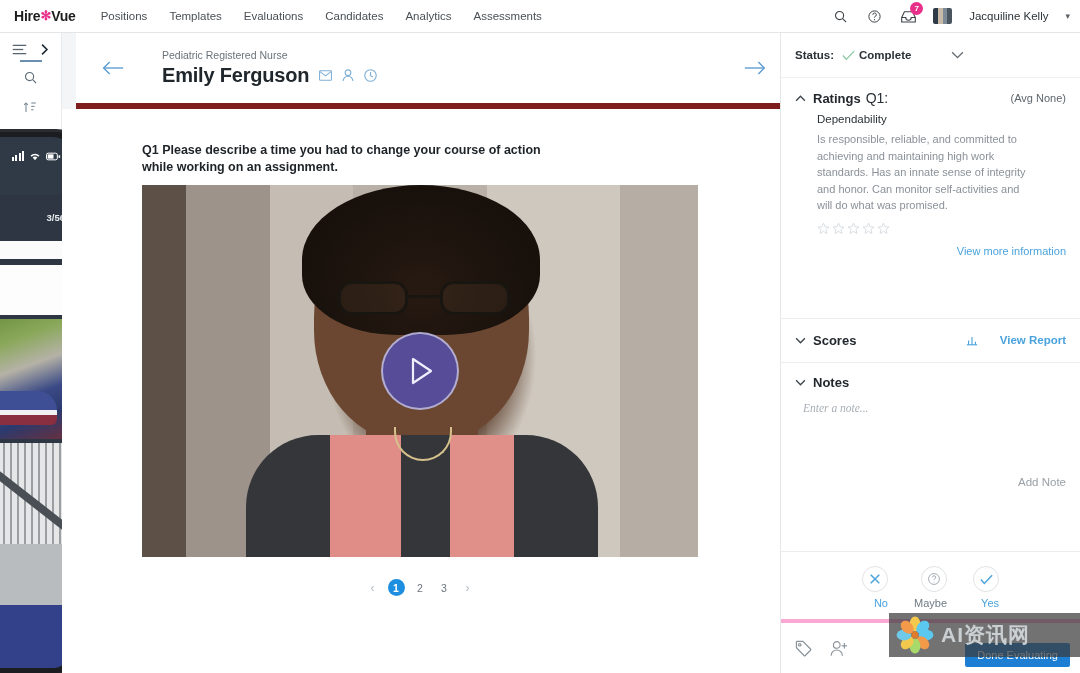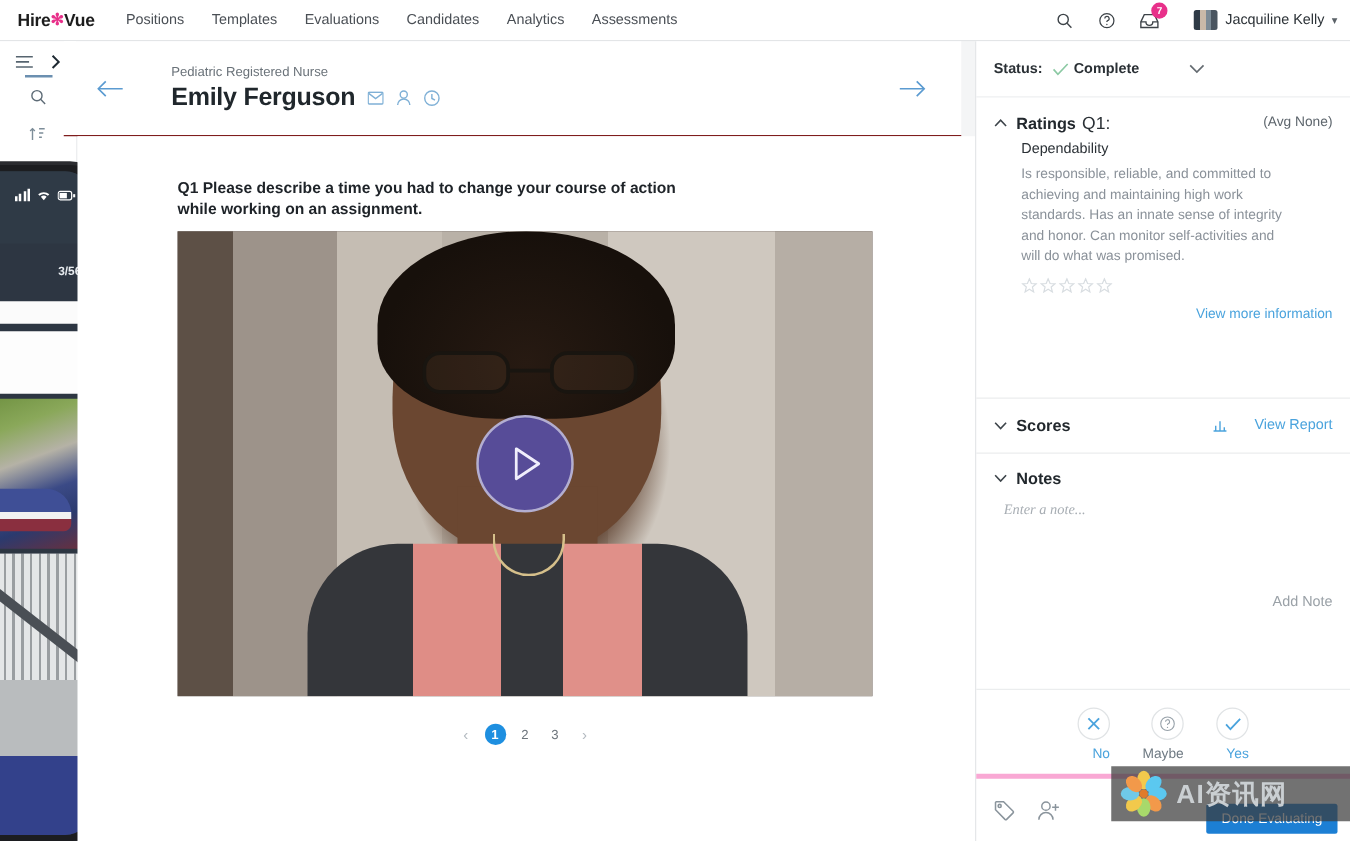--- a/index.html
+++ b/index.html
@@ -21,21 +21,21 @@
   .logo .star { color: #e8308a; font-size: 13px; margin: 0 0px; position: relative; top: -1px; }
   .nav-items { display: flex; align-items: center; margin-left: 14px; }
   .nav-item { font-size: 11.5px; color: #4a4f55; padding: 0 11px; cursor: pointer; white-space: nowrap; }
   .nav-right { margin-left: auto; display: flex; align-items: center; padding-right: 10px; gap: 16px; }
   .icon-btn { width: 18px; height: 18px; cursor: pointer; position: relative; color: #3d4348; display:flex; align-items:center; justify-content:center;}
   .badge {
     position: absolute; top: -5px; right: -6px; min-width: 13px; height: 13px;
     background: #e8308a; color: #fff; border-radius: 50%;
     font-size: 8px; line-height: 13px; text-align: center; font-weight: bold;
   }
-  .user { display: flex; align-items: center; gap: 6px; cursor: pointer; margin-left: 11px; }
+  .user { display: flex; align-items: center; gap: 17px; cursor: pointer; }
   .avatar {
     width: 19px; height: 16px; border-radius: 2px; overflow:hidden;
     background: linear-gradient(90deg,#2e3a46 0 26%, #c9b9a8 26% 52%, #7c8b96 52% 74%, #4a5560 74% 100%);
   }
   .user-name { font-size: 11.5px; color: #2c3237; }
   .caret { font-size: 9px; color: #5b6268; }
 
   
   .rail {
     position: absolute; left: 0; top: 33px; width: 62px; height: 640px;
@@ -65,22 +65,22 @@
   .ph-img1:after { content:''; position:absolute; left: 4px; bottom: 14px; width: 76px; height: 34px; border-radius: 16px 20px 6px 6px;
     background: linear-gradient(180deg,#3f4f96 0 55%, #f1f1f1 55% 72%, #8a2f3f 72% 100%); }
   .ph-img2 { position: absolute; left: 0; right: 0; top: 306px; bottom: 0;
     background: linear-gradient(180deg,#cfd2d4 0 45%, #b9bcbe 45% 72%, #33418b 72% 100%); }
   .ph-rail { position: absolute; left: 0; right: 0; top: 0; height: 45%;
     background: repeating-linear-gradient(90deg,#e4e6e7 0 5px,#9a9ea1 5px 7px); }
   .ph-diag { position: absolute; left: -8px; top: 22%; width: 120%; height: 8px; background: #4a4f55; transform: rotate(38deg); }
 
   
   .cand-header {
-    position: absolute; left: 51px; top: 33px; width: 718px; height: 76px;
-    background: #ffffff; border-bottom: 1px solid #7f1d1d;
+    position: absolute; left: 76px; top: 33px; width: 718px; height: 76px;
+    background: #ffffff; border-bottom: 6px solid #7f1d1d;
     display: flex; align-items: center;
   }
   .back-arrow { margin-left: 26px; color: #5b9bd1; cursor: pointer; display:flex; }
   .cand-text { margin-left: 38px; }
   .cand-role { font-size: 10.5px; color: #6a7279; margin-bottom: 3px; }
   .cand-row { display: flex; align-items: center; gap: 10px; }
   .cand-name { font-size: 20px; font-weight: bold; color: #20272c; letter-spacing: -0.2px; }
   .cand-ico { color: #7fb0d6; cursor: pointer; display:flex; }
   .fwd-arrow { margin-left: auto; margin-right: 28px; color: #5b9bd1; cursor: pointer; display:flex; }
 
@@ -141,21 +141,21 @@
   .sec-title { font-size: 13px; font-weight: bold; color: #22282d; }
   .sec-sub { font-size: 14px; color: #2a3035; margin-left: 5px; }
   .sec-right { margin-left: auto; font-size: 11px; color: #5e666d; }
   .rating-name { font-size: 11.5px; color: #2b3136; margin: 7px 0 6px 22px; }
   .rating-desc { font-size: 11px; color: #8a9199; line-height: 1.5; margin-left: 22px; width: 218px; }
   .stars { margin: 8px 0 0 22px; display: flex; gap: 2px; cursor: pointer; }
   .more-link { text-align: right; font-size: 11px; color: #4aa3dd; margin-top: 10px; cursor: pointer; }
 
   .divider { height: 1px; background: #ebedee; }
   .scores-row { display: flex; align-items: center; padding: 14px 14px; }
-  .report-link { margin-left: auto; display: flex; align-items: center; gap: 22px; color: #4aa3dd; font-size: 11.5px; font-weight: normal; cursor: pointer; }
+  .report-link { margin-left: auto; display: flex; align-items: center; gap: 22px; color: #4aa3dd; font-size: 11.5px; font-weight: bold; cursor: pointer; }
 
   .notes-area { padding: 0 14px; flex: 1 1 auto; display: flex; flex-direction: column; }
   .note-input {
     border: none; outline: none; resize: none; width: 100%; height: 72px;
     font-family: Liberation Serif, serif; font-size: 11.5px; color: #444b51;
     font-style: italic; margin: 12px 0 0 8px; background: transparent;
   }
   .note-input::placeholder { color: #a7adb3; font-style: italic; }
   .add-note { text-align: right; font-size: 11.5px; color: #9aa1a7; padding: 2px 0 12px 0; cursor: pointer; }
 

